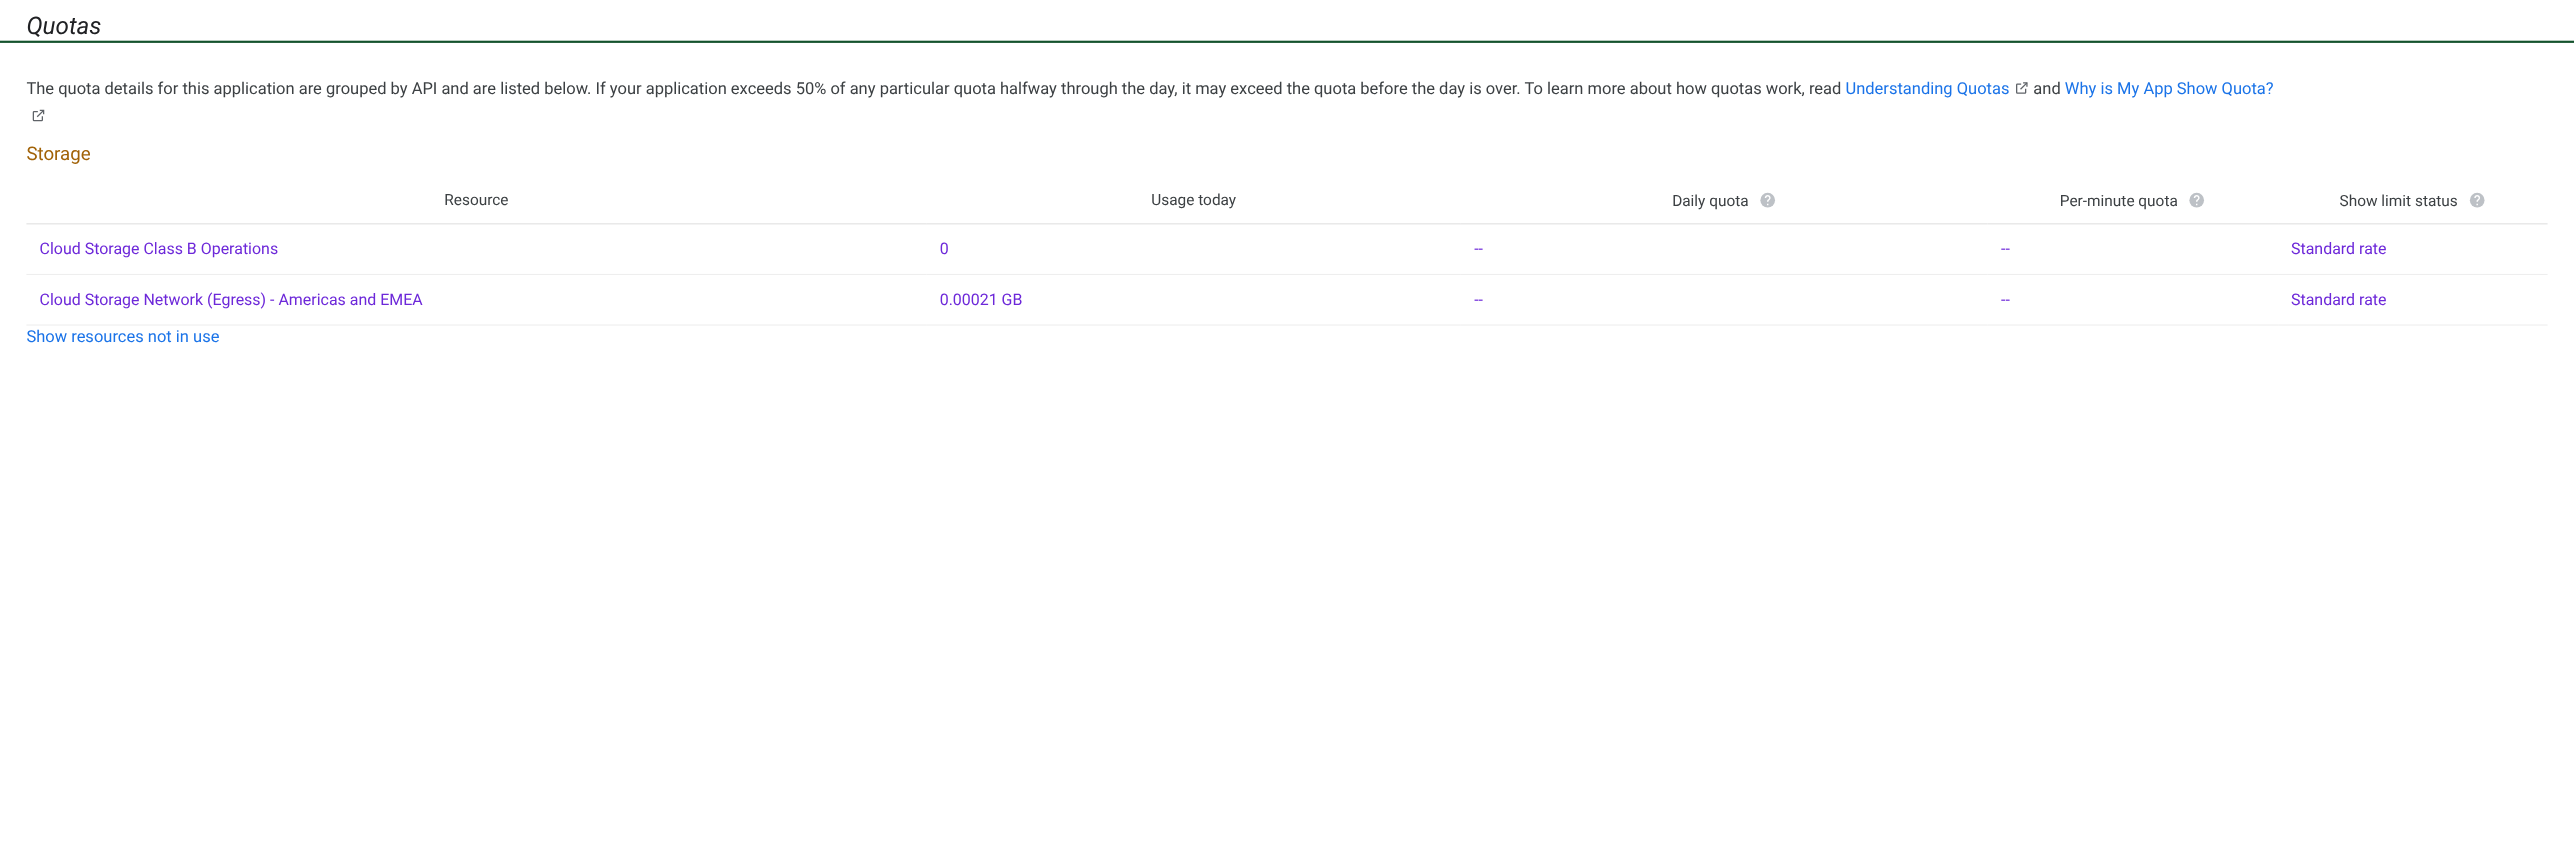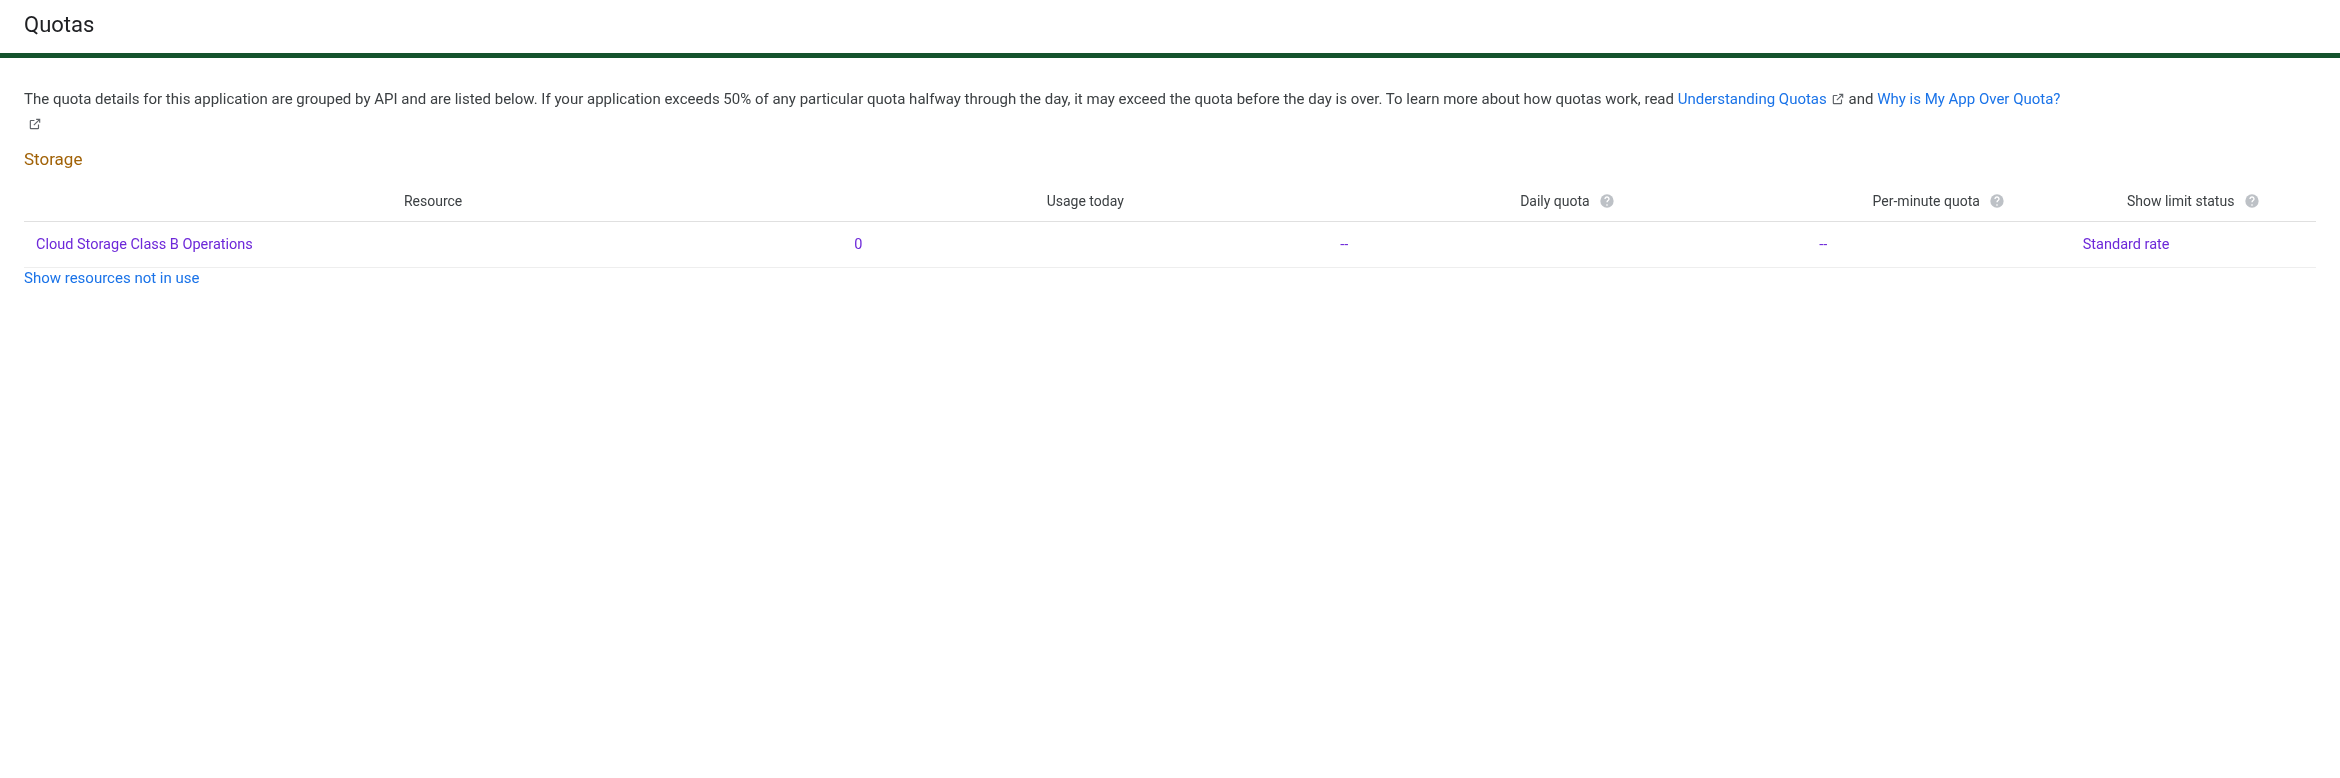--- a/index.html
+++ b/index.html
@@ -3,22 +3,23 @@
   <meta charset="utf-8">
   <style>
     * { box-sizing: border-box; margin: 0; padding: 0; }
     body {
       font-family: "Google Sans", Roboto, "Helvetica Neue", Arial, sans-serif;
       color: #3c4043;
       background: #fff;
       width: 2340px;
     }
     .header-bar {
-      padding: 12px 24px 16px;
-      border-bottom: 5px solid #14532d;
+      padding: 12px 24px 0;
+      border-bottom: 2px solid #14532d;
+      font-style: italic;
     }
     .page-title {
       font-size: 22px;
       font-weight: 400;
       color: #202124;
     }
     .content {
       padding: 30px 24px 0 24px;
     }
     .intro {
@@ -95,21 +96,21 @@
 
 <div class="content">
   <p class="intro">
     <span>The quota details for this application are grouped by API and are listed below. If your application exceeds 50% of any particular quota halfway through the day, it may exceed the quota before the day is over. To learn more about how quotas work, read </span>
     <a href="#" class="link"><span>Understanding Quotas</span><span class="ext-icon"><svg width="14" height="14" viewBox="0 0 24 24" fill="none" stroke="#5f6368" stroke-width="2">
             <path d="M18 13v6a1 1 0 0 1-1 1H5a1 1 0 0 1-1-1V7a1 1 0 0 1 1-1h6"></path>
             <path d="M14 4h6v6"></path>
             <path d="M10 14L20 4"></path>
           </svg></span></a>
     <span> and </span>
-    <a href="#" class="link"><span>Why is My App Over Quota?</span><span class="ext-icon"><svg width="14" height="14" viewBox="0 0 24 24" fill="none" stroke="#5f6368" stroke-width="2">
+    <a href="#" class="link"><span>Why is My App Show Quota?</span><span class="ext-icon"><svg width="14" height="14" viewBox="0 0 24 24" fill="none" stroke="#5f6368" stroke-width="2">
             <path d="M18 13v6a1 1 0 0 1-1 1H5a1 1 0 0 1-1-1V7a1 1 0 0 1 1-1h6"></path>
             <path d="M14 4h6v6"></path>
             <path d="M10 14L20 4"></path>
           </svg></span></a>
   </p>
 
   <h2 class="section-heading">Storage</h2>
 
   <table class="quota">
     <thead>
@@ -146,17 +147,24 @@
       </tr>
     </thead>
     <tbody>
       <tr>
         <td>Cloud Storage Class B Operations</td>
         <td>0</td>
         <td>--</td>
         <td>--</td>
         <td>Standard rate</td>
       </tr>
+      <tr>
+        <td>Cloud Storage Network (Egress) - Americas and EMEA</td>
+        <td>0.00021 GB</td>
+        <td>--</td>
+        <td>--</td>
+        <td>Standard rate</td>
+      </tr>
     </tbody>
   </table>
 
   <a href="#" class="show-link">Show resources not in use</a>
 </div>
 
 </body></html>

